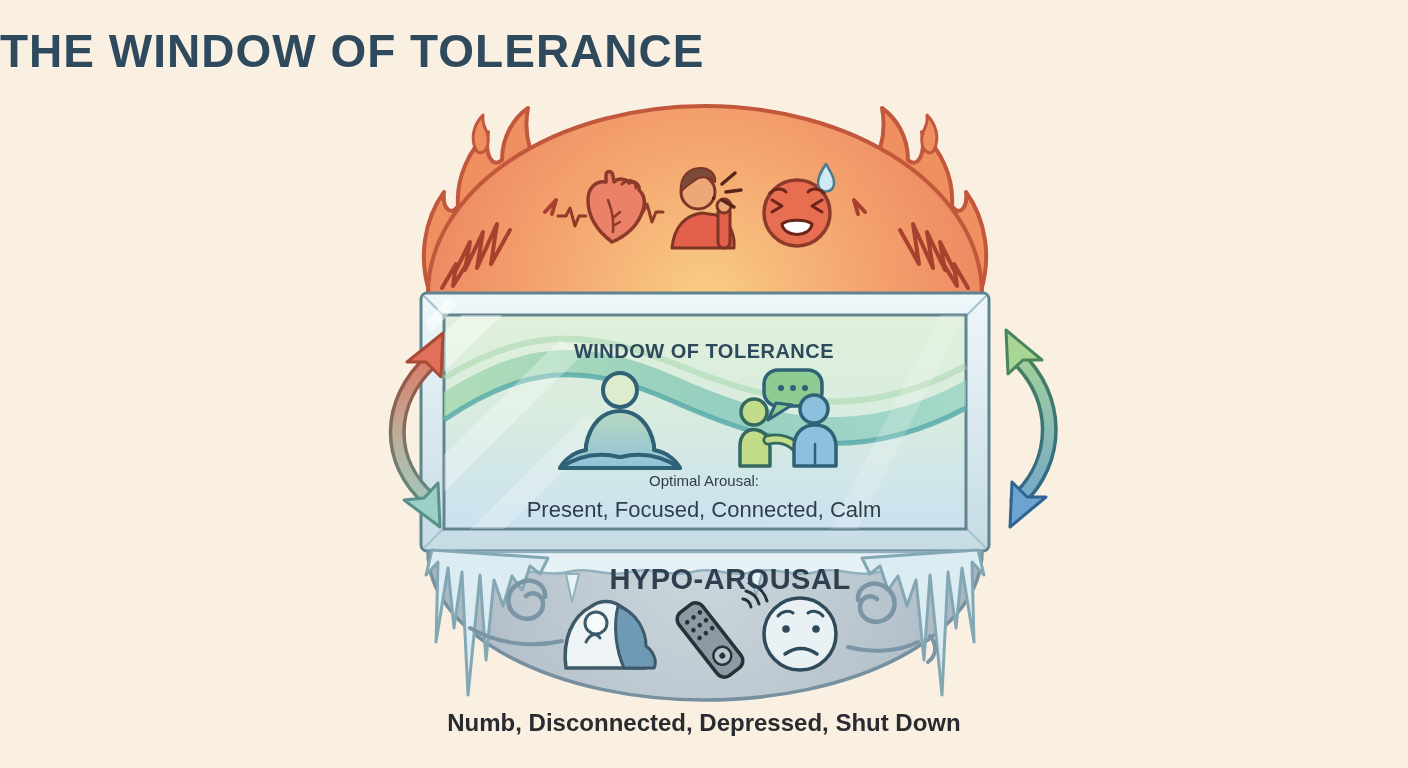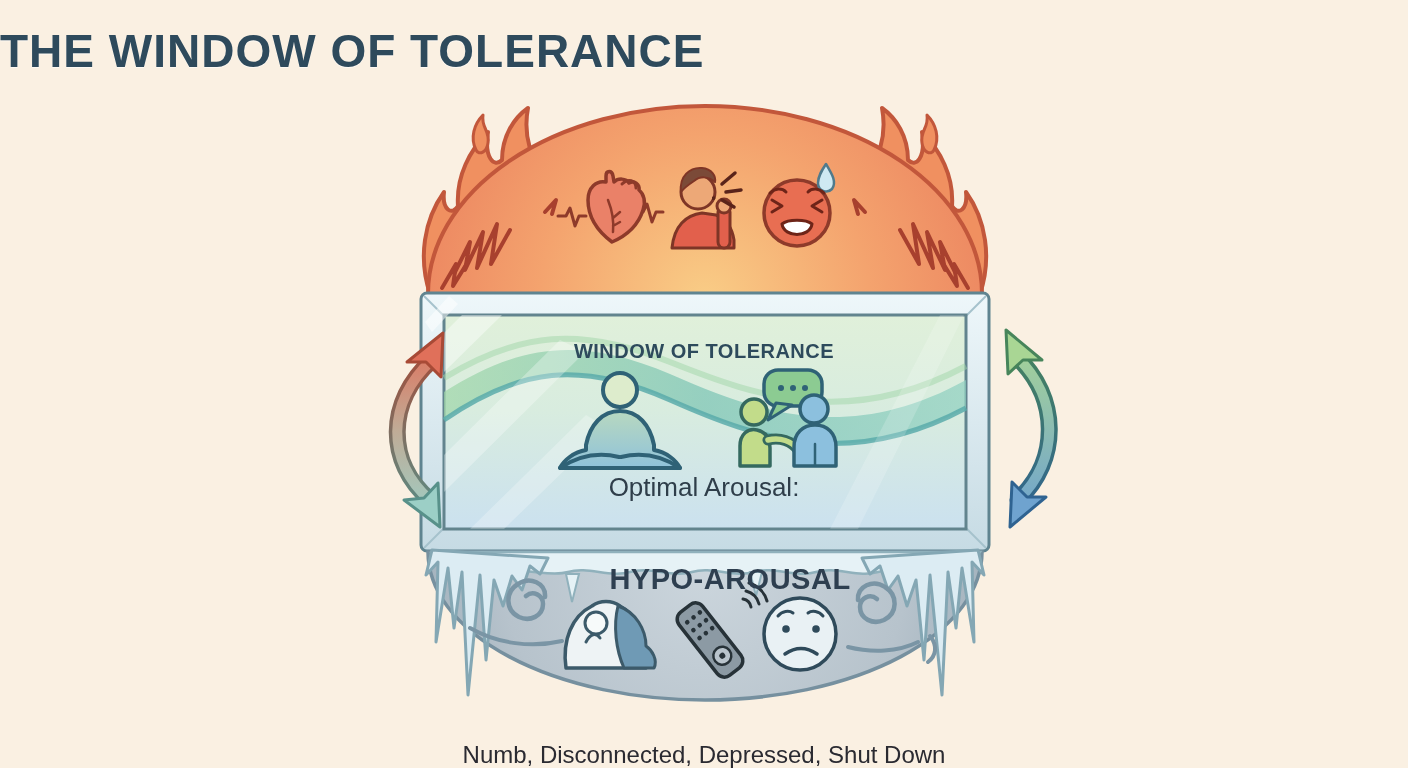--- a/index.html
+++ b/index.html
@@ -12,24 +12,24 @@
   .stage svg{position:absolute;left:0;top:0;}
   .txt{position:absolute;text-align:center;pointer-events:none;}
   .page-title{
     position:absolute;left:0;top:24px;width:1408px;margin:0;
     text-align:left;font-size:46px;font-weight:800;letter-spacing:1px;
     color:#2e4a5c;text-shadow:0 1px 0 rgba(255,255,255,.6);
   }
   .hyper-label{left:454px;top:136px;width:500px;font-size:31px;font-weight:800;letter-spacing:.5px;color:#79352a;}
   .hyper-desc{left:404px;top:251px;width:600px;font-size:23px;font-weight:500;color:#3a2a24;}
   .window-label{left:454px;top:325px;width:500px;font-size:20px;font-weight:800;letter-spacing:.5px;color:#2d4a5c;margin-top:15px;}
-  .window-desc1{left:454px;top:472px;width:500px;font-size:26px;font-weight:500;color:#2f3e4a;}
+  .window-desc1{left:454px;top:472px;width:500px;font-size:15px;font-weight:500;color:#2f3e4a;}
   .window-desc2{left:404px;top:497px;width:600px;font-size:22px;font-weight:500;color:#2f3e4a;}
   .hypo-label{left:480px;top:563px;width:500px;font-size:29px;font-weight:800;letter-spacing:.5px;color:#2e3f50;}
-  .hypo-desc{left:404px;top:709px;width:600px;font-size:24px;font-weight:400;color:#2a2a31;margin-top:32px;}
+  .hypo-desc{left:404px;top:709px;width:600px;font-size:24px;font-weight:700;color:#2a2a31;}
 </style>
 </head>
 <body>
 
 <div class="stage">
 
 <svg width="1408" height="768" viewBox="0 0 1408 768">
   <defs>
     <radialGradient id="domeGrad" gradientUnits="userSpaceOnUse" cx="705" cy="300" r="300">
       <stop offset="0" stop-color="#f9cd86"></stop>
@@ -251,15 +251,16 @@
     <path d="M 1016 356 C 1060 398 1060 460 1018 500" fill="none" stroke="url(#arrowROut)" stroke-width="17"></path>
     <path d="M 1016 356 C 1060 398 1060 460 1018 500" fill="none" stroke="url(#arrowRGrad)" stroke-width="10"></path>
     <polygon points="1006,330 1008,374 1023,360 1042,360" fill="#a9d694" stroke="#47855b" stroke-width="3" stroke-linejoin="round"></polygon>
     <polygon points="1010,527 1012,482 1027,497 1046,497" fill="#6fa3cf" stroke="#2f6391" stroke-width="3" stroke-linejoin="round"></polygon>
   </g>
 </svg>
 
   <h1 class="page-title">THE WINDOW OF TOLERANCE</h1>
   <div class="txt window-label">WINDOW OF TOLERANCE</div>
   <div class="txt window-desc1">Optimal Arousal:</div>
+  <div class="txt window-desc2">Present, Focused, Connected, Calm</div>
   <div class="txt hypo-label">HYPO-AROUSAL</div>
   <div class="txt hypo-desc">Numb, Disconnected, Depressed, Shut Down</div>
 </div>
 
 </body></html>

